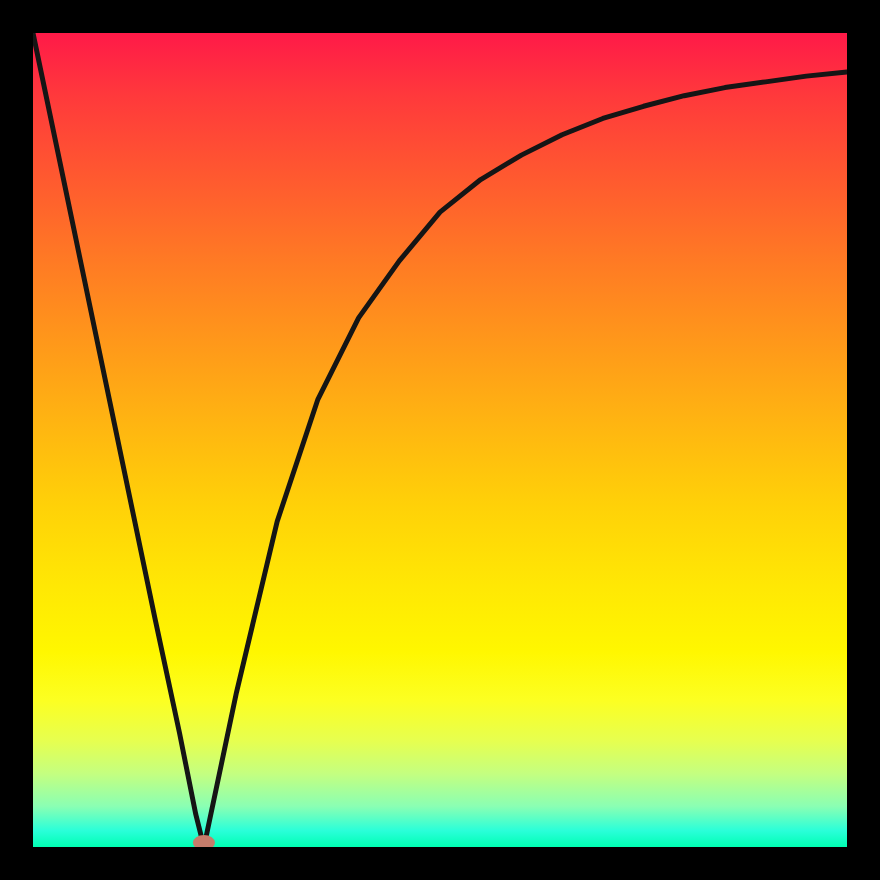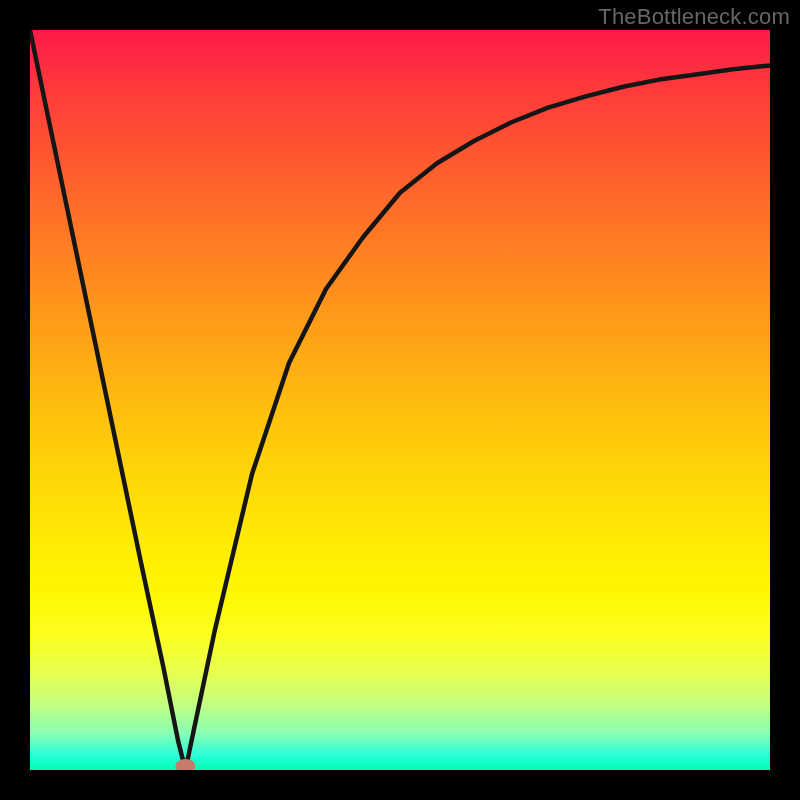--- a/index.html
+++ b/index.html
@@ -87,14 +87,13 @@
 
   <div class="plot-area">
     <div class="gradient-bg"></div>
 
     <svg class="curve-svg" viewBox="0 0 740 740" preserveAspectRatio="none">
       <path class="curve-path" d="M 0.0 0.0 L 37.0 177.6 L 74.0 355.2 L 111.0 532.8 L 133.2 636.4 L 148.0 710.4 L 155.4 740.0 L 185.0 599.4 L 222.0 444.0 L 259.0 333.0 L 296.0 259.0 L 333.0 207.2 L 370.0 162.8 L 407.0 133.2 L 444.0 111.0 L 481.0 92.5 L 518.0 77.7 L 555.0 66.6 L 592.0 57.0 L 629.0 49.6 L 666.0 44.4 L 703.0 39.2 L 740.0 35.5"></path>
       <ellipse class="marker" cx="155.4" cy="736.0" rx="10" ry="7"></ellipse>
     </svg>
   </div>
 
-  <div class="attribution">TheBottleneck.com</div>
 </div>
 
 </body></html>

